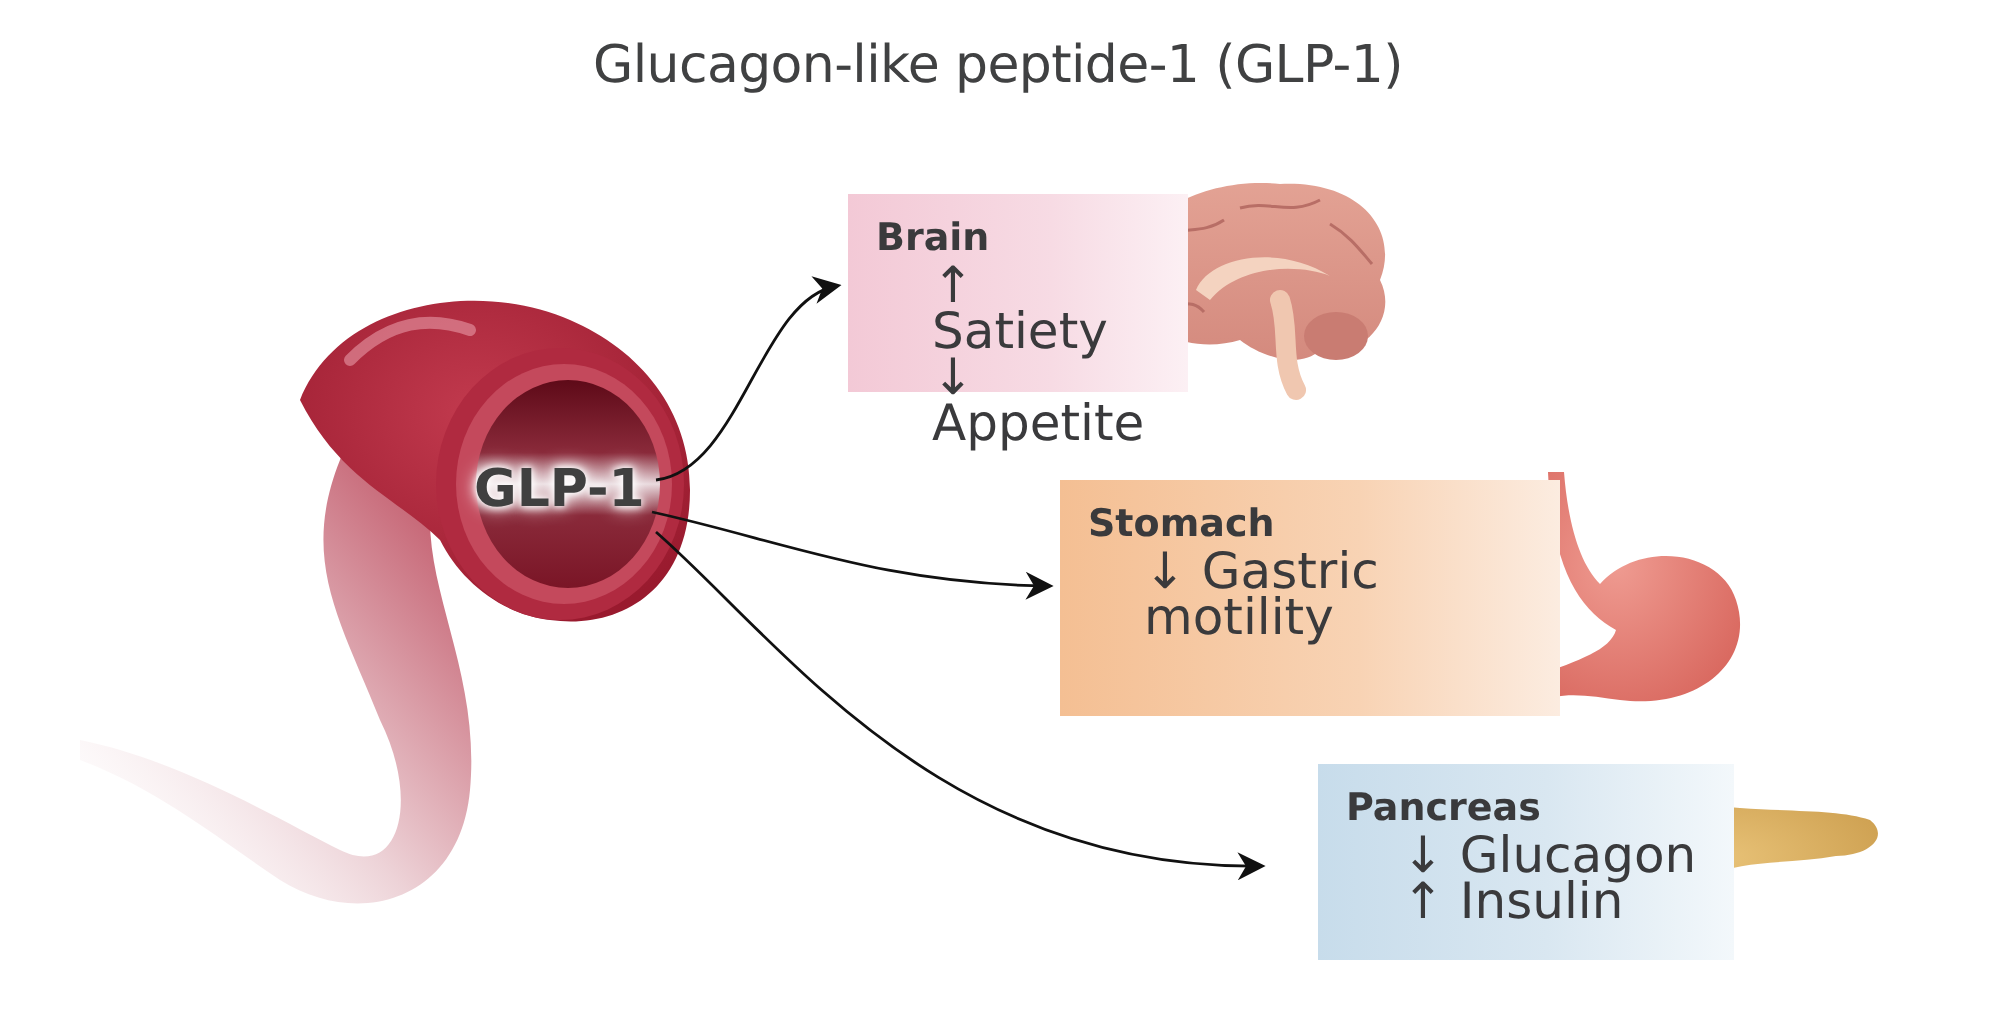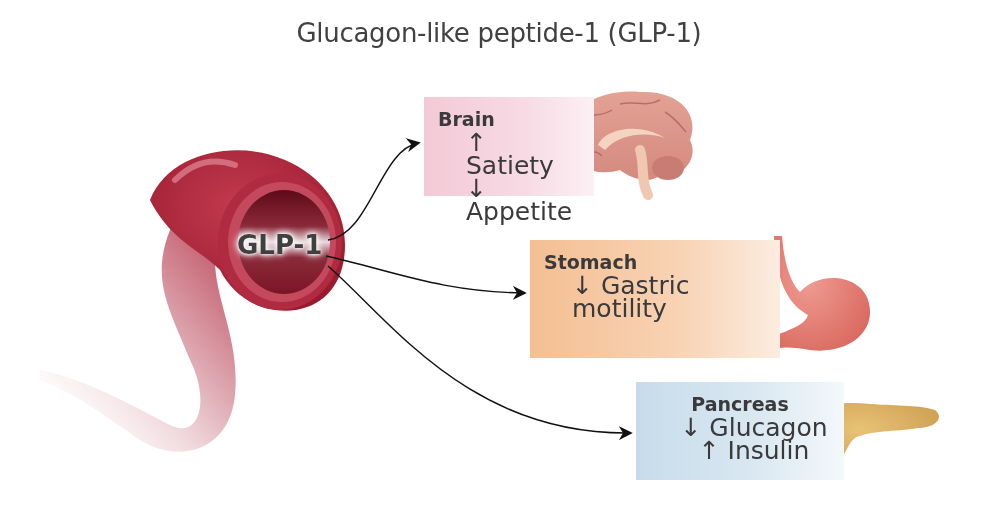--- a/index.html
+++ b/index.html
@@ -4,21 +4,21 @@
   <style>
     html, body { margin: 0; padding: 0; background: #ffffff; }
     body { width: 998px; height: 510px; position: relative; overflow: hidden; font-family: "DejaVu Sans", sans-serif; }
     .title { position: absolute; left: 0; width: 998px; top: 18px; text-align: center; font-size: 26px; font-weight: normal; color: #404142; letter-spacing: -0.3px; }
     svg.art { position: absolute; left: 0; top: 0; }
     .box { position: absolute; padding: 10px 14px 16px 14px; box-sizing: border-box; color: #3a3a3c; }
     .box .head { font-size: 19px; font-weight: bold; line-height: 24px; }
     .box .line { font-size: 25px; line-height: 23px; margin-left: 28px; }
     .brain-box { left: 424px; top: 97px; width: 170px; height: 99px; background: linear-gradient(90deg, #f3c9d6 0%, #f7dbe4 60%, #fcf0f4 100%); }
     .stomach-box { left: 530px; top: 240px; width: 250px; height: 118px; background: linear-gradient(90deg, #f4bf93 0%, #f8d3b4 60%, #fcece0 100%); }
-    .pancreas-box { left: 636px; top: 382px; width: 208px; height: 98px; background: linear-gradient(90deg, #c7dceb 0%, #d9e7f1 55%, #f3f8fb 100%); text-align: center; }
+    .pancreas-box { left: 659px; top: 382px; width: 208px; height: 98px; background: linear-gradient(90deg, #c7dceb 0%, #d9e7f1 55%, #f3f8fb 100%); }
     .glp-label { position: absolute; left: 237px; top: 230px; font-size: 26px; font-weight: bold; color: #404040; text-shadow: 0 0 6px #fff, 0 0 10px #fff, 0 0 3px #fff; }
   </style>
 </head>
 <body>
 
 <div class="title">Glucagon-like peptide-1 (GLP-1)</div>
 
 <svg class="art" width="998" height="510" viewBox="0 0 998 510">
   <defs>
     <linearGradient id="tailGrad" x1="0" y1="1" x2="1" y2="0">

